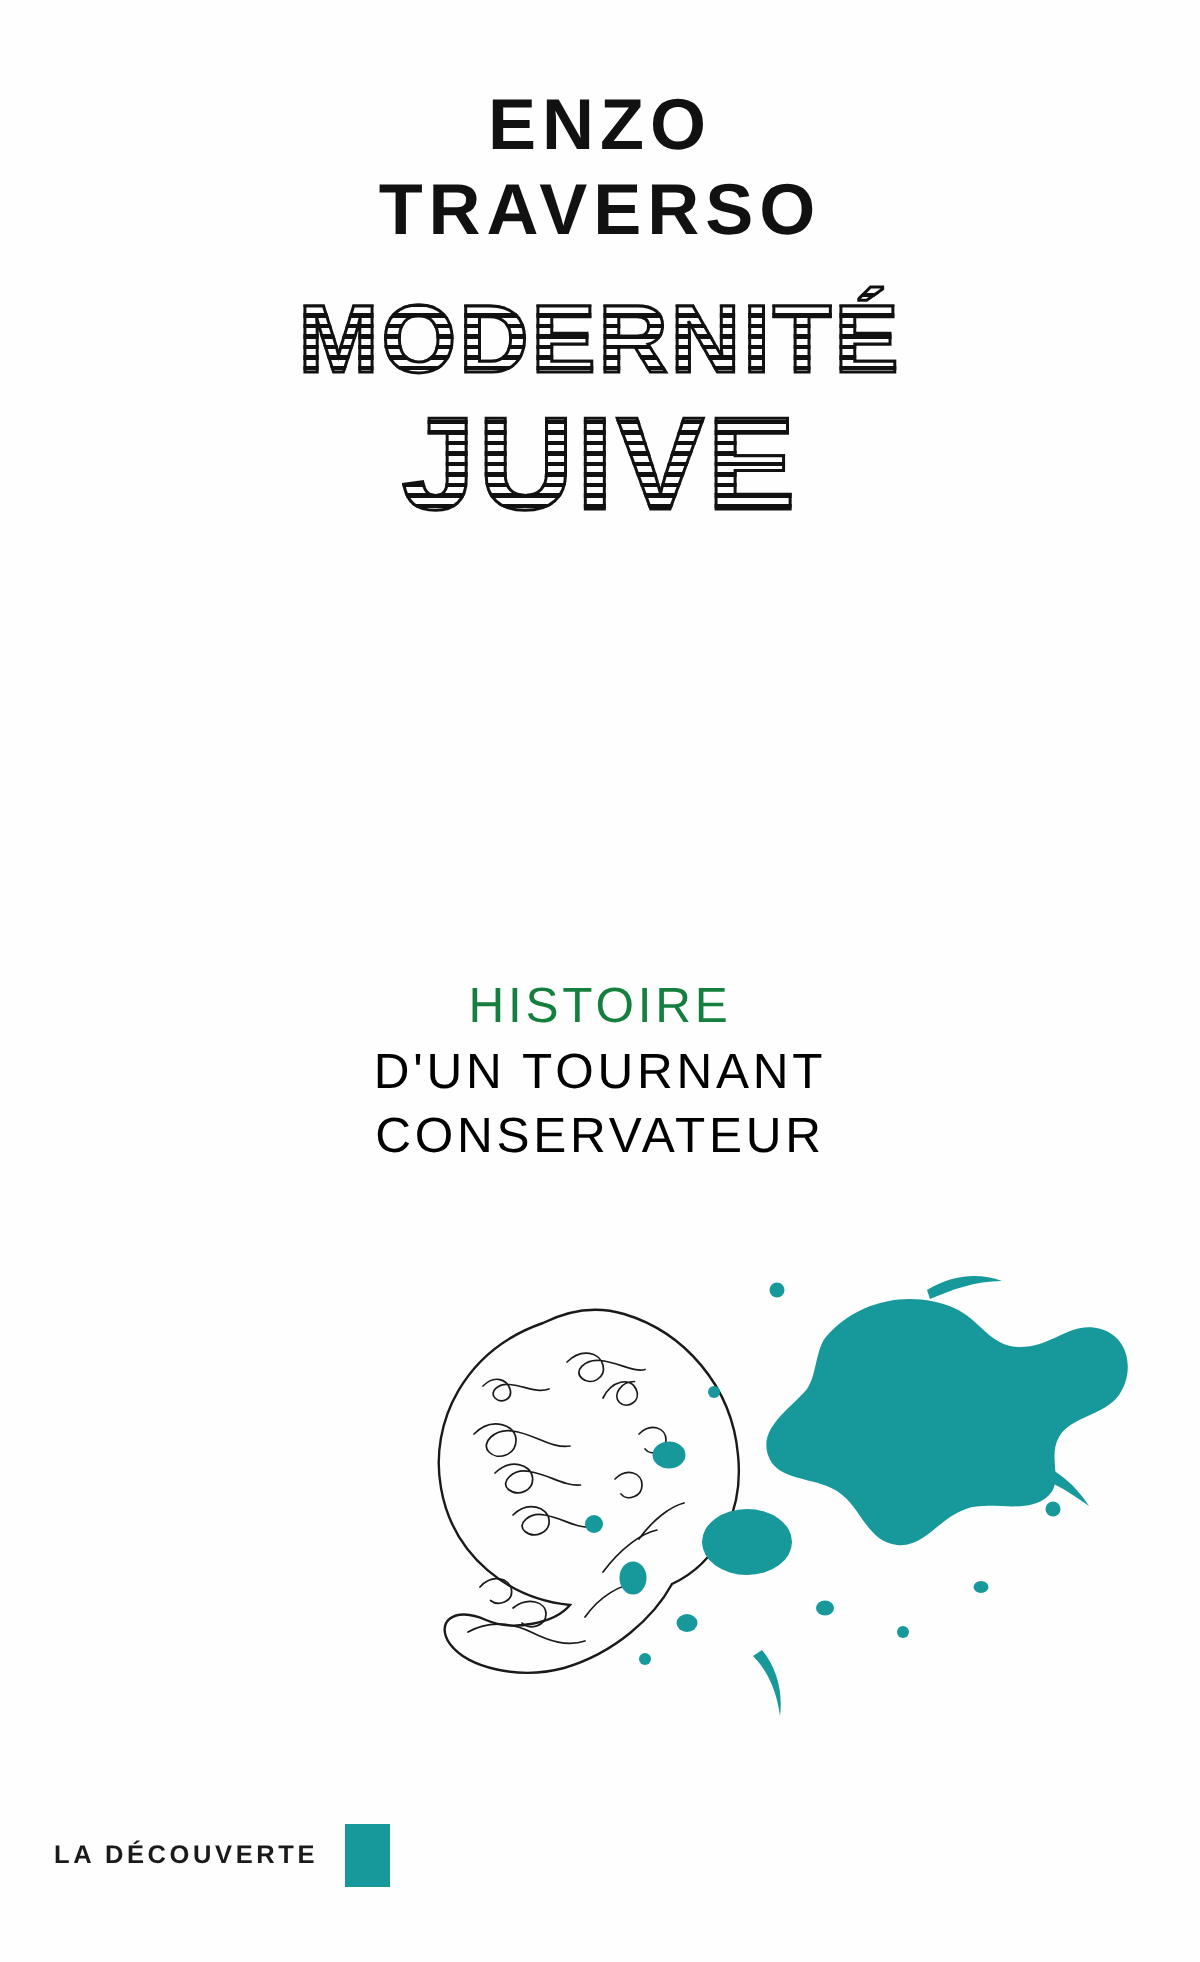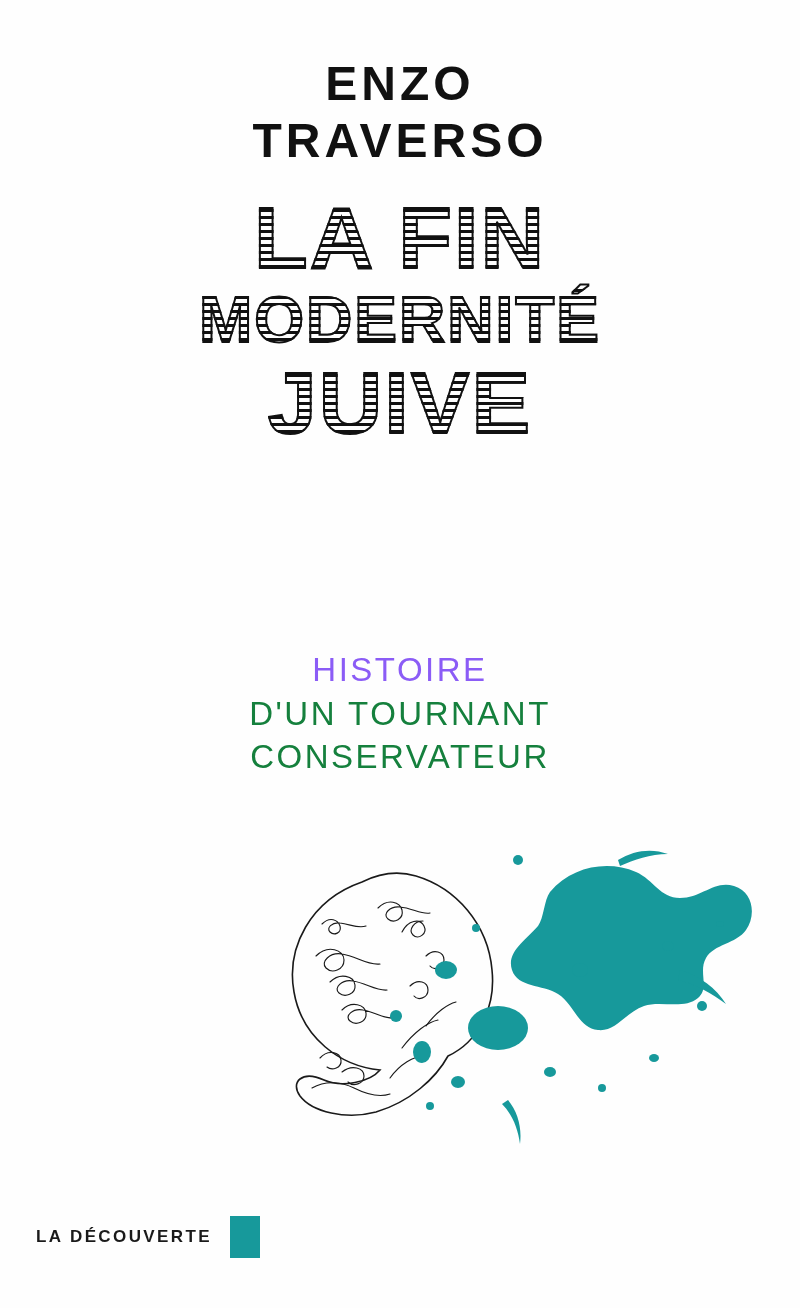--- a/index.html
+++ b/index.html
@@ -76,23 +76,23 @@
     left: 0;
     right: 0;
     text-align: center;
   }
   .subtitle-line {
     font-family: "Liberation Sans", sans-serif;
     font-size: 33px;
     letter-spacing: 2.5px;
     line-height: 1.32;
     text-transform: uppercase;
-    color: #15803d;
-  }
-  .subtitle-line.accent { color: #8b5cf6; }
+    color: #000000;
+  }
+  .subtitle-line.accent { color: #15803d; }
 
   
   .artwork {
     position: absolute;
     left: 250px;
     top: 820px;
     width: 540px;
     height: 370px;
   }
   .artwork svg { display: block; }
@@ -124,21 +124,20 @@
 <body>
 
 <div class="cover">
 
   <div class="author-block">
     <div class="author-line">ENZO</div>
     <div class="author-line">TRAVERSO</div>
   </div>
 
   <div class="title-block">
-    <div class="title-line l1">LA FIN</div>
     <div class="title-line l3">MODERNITÉ</div>
     <div class="title-line l4">JUIVE</div>
   </div>
 
   <div class="subtitle-block">
     <div class="subtitle-line accent">HISTOIRE</div>
     <div class="subtitle-line">D'UN TOURNANT</div>
     <div class="subtitle-line">CONSERVATEUR</div>
   </div>
 

